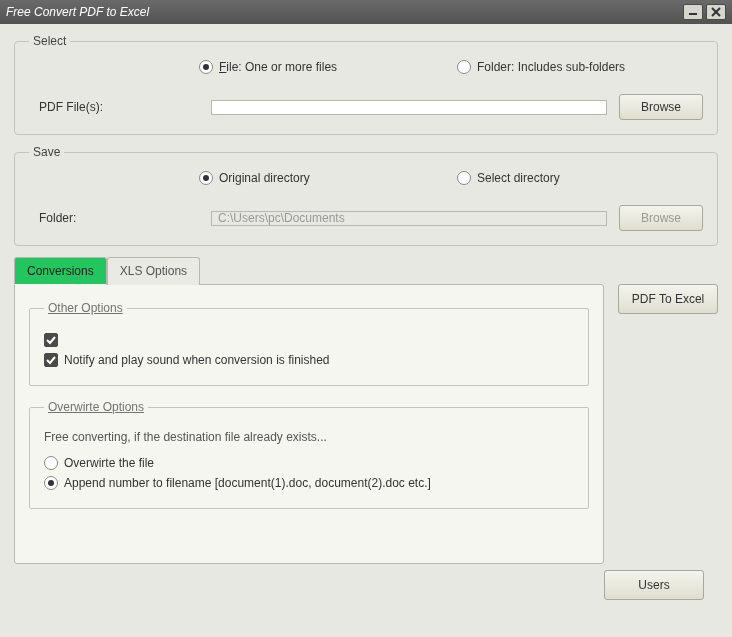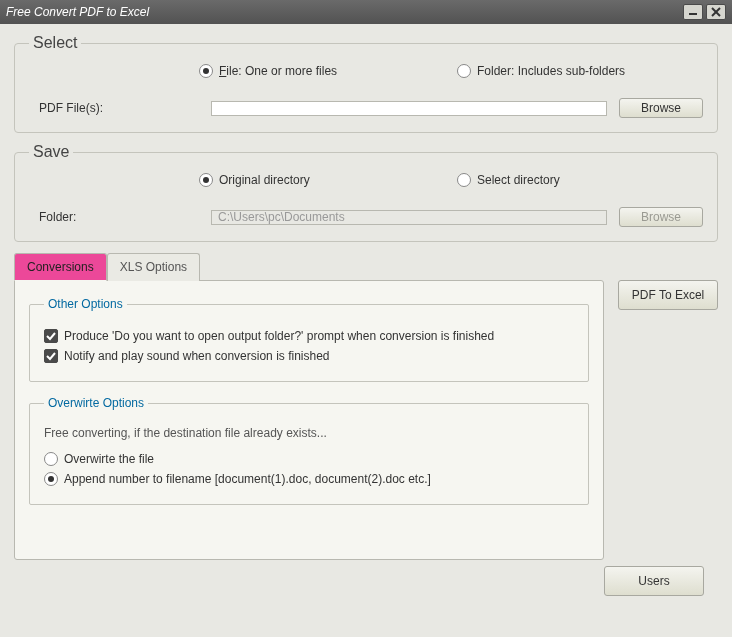--- a/index.html
+++ b/index.html
@@ -17,24 +17,24 @@
 }
 .titlebar .win-btn svg { width: 10px; height: 10px; }
 
 .content { padding: 10px 14px; }
 
 fieldset.group {
   border: 1px solid #c4c4bc; border-radius: 4px;
   padding: 12px 14px 14px 14px; margin-bottom: 10px; position: relative;
 }
 fieldset.group > legend {
-  padding: 0 4px; color: #444; font-size: 16px; background: #e8e8e3;
+  padding: 0 4px; color: #444; font-size: 12px; background: #e8e8e3;
 }
 fieldset.inner { border: 1px solid #c4c4bc; border-radius: 2px; padding: 12px 14px; margin-bottom: 14px; }
-fieldset.inner > legend { padding: 0 4px; color: #0369a1; }
+fieldset.inner > legend { padding: 0 4px; color: #737373; text-decoration: underline; }
 
 .row { display: flex; align-items: center; }
 .row.opts { margin-left: 170px; margin-bottom: 10px; gap: 8px; }
 .row.input-row { margin-top: 20px; gap: 12px; }
 .label-col { width: 170px; color: #333; padding-left: 10px; }
 
 .radio, .check {
   width: 14px; height: 14px; border: 1px solid #888; border-radius: 50%;
   background: #fff; display: inline-flex; align-items: center; justify-content: center;
   margin-right: 6px; flex-shrink: 0;
@@ -47,36 +47,36 @@
 .radio-label.first { width: 250px; }
 .radio-label .underline { text-decoration: underline; }
 
 input.text {
   flex: 1; height: 15px; border: 1px solid #b8b8b0; background: #fff;
   padding: 0 6px; color: #333; outline: none;
 }
 input.text:disabled { background: #e8e8e3; color: #999; }
 
 .btn {
-  min-width: 84px; height: 20px; border: 1px solid #a8a8a0; border-radius: 3px;
+  min-width: 84px; height: 26px; border: 1px solid #a8a8a0; border-radius: 3px;
   background: linear-gradient(#f4f4ef, #dedecf); color: #333; cursor: pointer;
   display: inline-flex; align-items: center; justify-content: center; padding: 0 12px;
 }
 .btn.disabled { color: #9a9a92; cursor: default; }
 .btn.big { width: 100px; height: 30px; }
 
 .tabs-area { display: flex; align-items: flex-start; gap: 14px; }
 .tab-host { flex: 1; }
 .tab-strip { display: flex; position: relative; top: 1px; z-index: 2; }
 .tab {
   padding: 6px 12px; border: 1px solid #b8b8b0; border-bottom: none;
   background: #eaeae4; color: #555; border-radius: 3px 3px 0 0; margin-right: 0px;
   cursor: pointer;
 }
-.tab.active { background: #ec4899; color: #222; border-bottom: 1px solid #f6f6f1; }
+.tab.active { background: #22c55e; color: #222; border-bottom: 1px solid #f6f6f1; }
 .tab-panel {
   border: 1px solid #b8b8b0; background: #f6f6f1; border-radius: 0 3px 3px 3px;
   padding: 16px 14px; min-height: 280px;
 }
 
 .check-row { display: flex; align-items: center; margin: 6px 0; color: #333; white-space: nowrap; overflow: hidden; }
 .desc { color: #555; margin: 4px 0 12px 0; }
 
 .right-col { padding-top: 28px; }
 
@@ -150,21 +150,20 @@
       <div class="tab-panel">
 
         <fieldset class="inner">
           <legend>Other Options</legend>
           <div class="check-row">
             <span class="check">
               <svg viewBox="0 0 10 10">
                   <polyline points="1,5 4,8 9,2" fill="none" stroke="#fff" stroke-width="2"></polyline>
                 </svg>
             </span>
-            <span>Produce 'Do you want to open output folder?' prompt when conversion is finished</span>
           </div>
           <div class="check-row">
             <span class="check">
               <svg viewBox="0 0 10 10">
                   <polyline points="1,5 4,8 9,2" fill="none" stroke="#fff" stroke-width="2"></polyline>
                 </svg>
             </span>
             <span>Notify and play sound when conversion is finished</span>
           </div>
         </fieldset>

